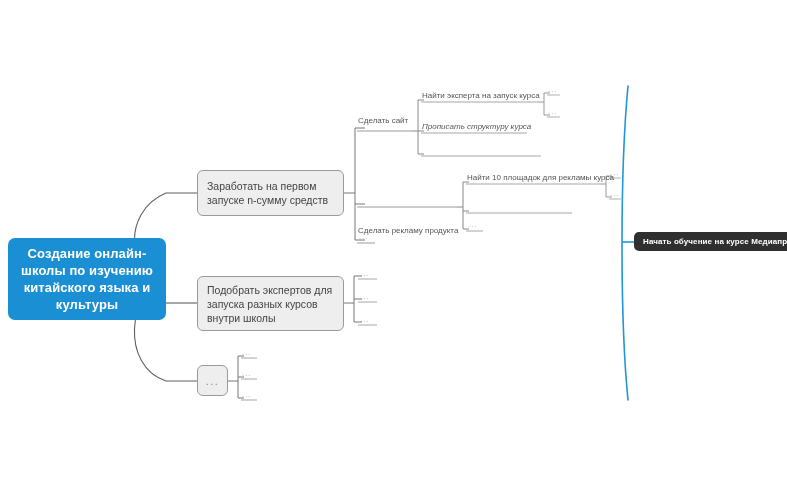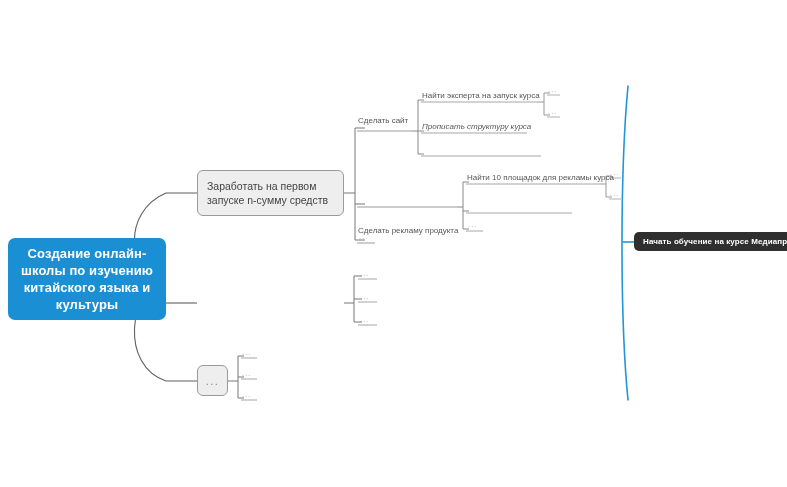--- a/index.html
+++ b/index.html
@@ -195,20 +195,21 @@
 
     <path d="M 628 86 C 620 170 620 320 628 400" fill="none" stroke="#2196d6" stroke-width="1.6" stroke-linecap="round"></path>
 
     <path d="M 622 242 L 634 242" fill="none" stroke="#2196d6" stroke-width="1.6"></path>
   </svg>
 
   <div class="node root-node">Создание онлайн-школы по изучению китайского языка и культуры</div>
 
   <div class="node box-node" style="left:197px; top:170px; width:147px; height:46px;">Заработать на первом запуске n-сумму средств</div>
 
+  <div class="node box-node" style="left:197px; top:276px; width:147px; height:55px;">Подобрать экспертов для запуска разных курсов внутри школы</div>
 
   <div class="node box-node dots" style="left:197px; top:365px; width:31px; height:31px;">...</div>
 
   <div class="node text-node" style="left:358px; top:115px;">
     <span class="label">Сделать сайт</span>
   </div>
 
   <div class="node text-node" style="left:358px; top:195px;margin-top:30px;">
     <span class="label">Сделать рекламу продукта</span>
   </div>

